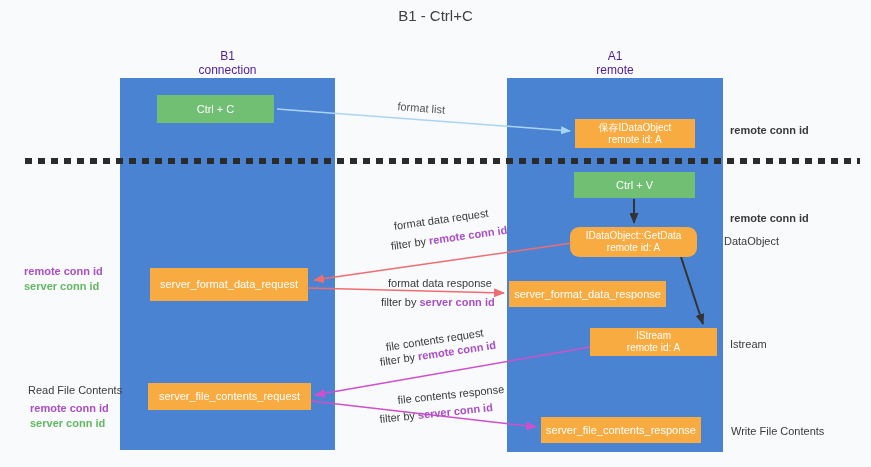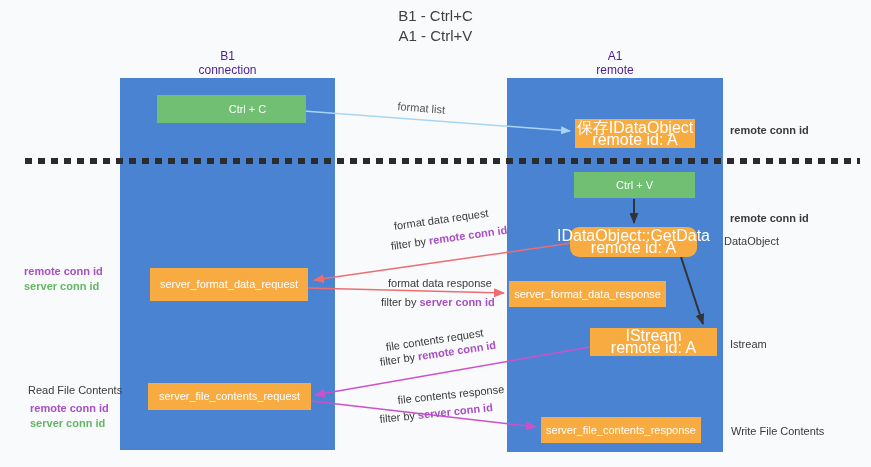--- a/index.html
+++ b/index.html
@@ -16,25 +16,25 @@
   .lane-header{position:absolute;text-align:center;font-size:12px;line-height:14px;
                color:#4c1d95;z-index:5;}
   .lane-header.b1h{left:120px;top:49px;width:215px;}
   .lane-header.a1h{left:507px;top:49px;width:216px;}
 
   .arrow-layer{position:absolute;left:0;top:0;z-index:2;pointer-events:none;}
 
   .node{position:absolute;display:flex;flex-direction:column;align-items:center;
         justify-content:center;color:#ffffff;text-align:center;z-index:3;
         font-size:11px;line-height:13px;}
-  .node.two{font-size:16px;line-height:12px;}
+  .node.two{font-size:10px;line-height:12px;}
   .green{background:#70bf72;}
   .orange{background:#f8ab40;}
 
-  .n-ctrlc{left:157px;top:95px;width:117px;height:28px;padding-left:32px;}
+  .n-ctrlc{left:157px;top:95px;width:117px;height:28px;}
   .n-save{left:575px;top:119px;width:120px;height:29px;}
   .n-ctrlv{left:574px;top:172px;width:121px;height:26px;}
   .n-getdata{left:570px;top:227px;width:127px;height:30px;border-radius:9px;}
   .n-fmtreq{left:150px;top:268px;width:158px;height:33px;}
   .n-fmtres{left:509px;top:281px;width:157px;height:26px;}
   .n-istream{left:590px;top:328px;width:127px;height:28px;}
   .n-filereq{left:148px;top:383px;width:163px;height:27px;}
   .n-fileres{left:541px;top:417px;width:160px;height:26px;}
 
   .alabel{position:absolute;font-size:11px;color:#3a3a3a;white-space:nowrap;
@@ -65,21 +65,20 @@
   .s-readfile{left:28px;top:383px;}
   .s-leftblk2{left:30px;top:401px;}
 </style>
 </head>
 <body>
 
 <div class="canvas">
 
   <div class="title">
     <div>B1 - Ctrl+C</div>
-    <div>A1 - Ctrl+V</div>
   </div>
 
   <div class="lane-header b1h">
     <div>B1</div>
     <div>connection</div>
   </div>
   <div class="lane-header a1h">
     <div>A1</div>
     <div>remote</div>
   </div>

